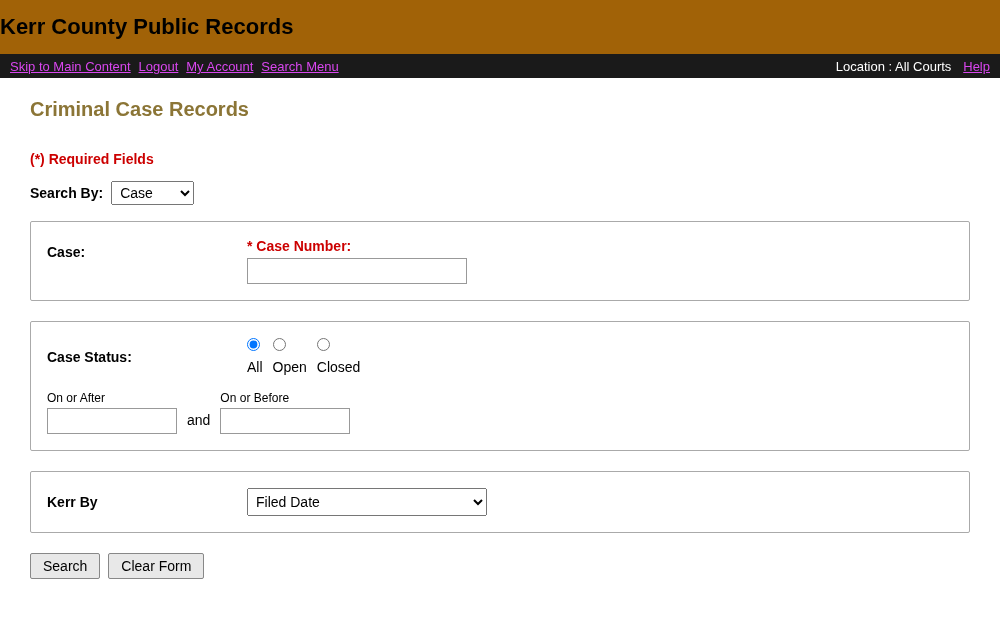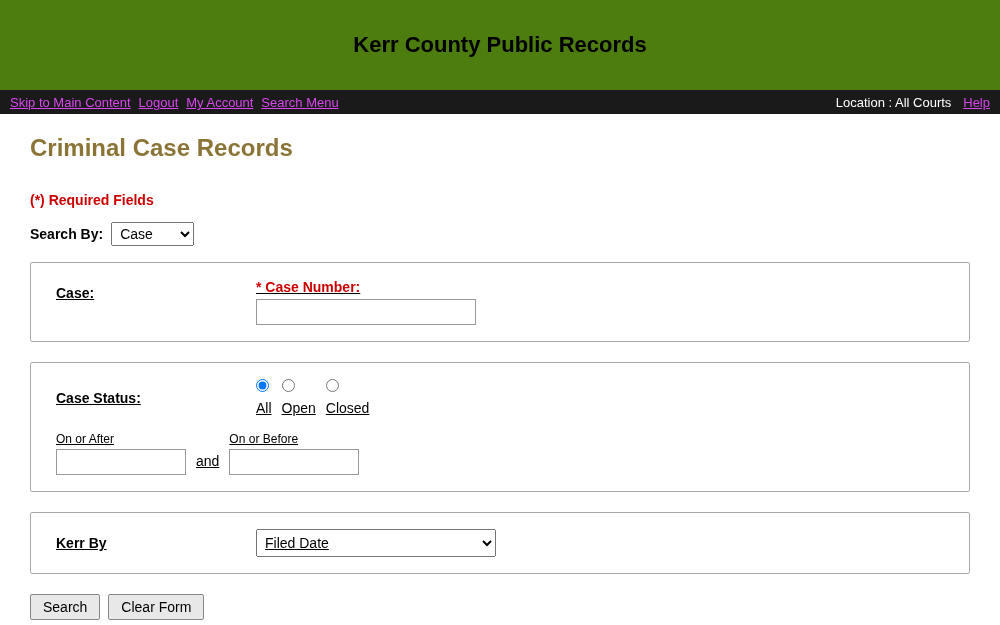--- a/index.html
+++ b/index.html
@@ -1,22 +1,21 @@
 <!DOCTYPE html>
 <html><head>
   <meta charset="utf-8">
   <style>
     * { box-sizing: border-box; margin: 0; padding: 0; }
     body { font-family: Arial, sans-serif; font-size: 14px; background: #fff; }
 
     
     #header {
-      background-color: #4d7c0f;
-      text-align: center;
-      padding: 32px 0;
+      background-color: #a16207;
+      padding: 14px 0;
     }
     #header h1 {
       color: #000;
       font-size: 22px;
       font-weight: bold;
     }
 
     
     #navbar {
       background-color: #1a1a1a;
@@ -33,21 +32,21 @@
     }
     #navbar .nav-right a { margin-right: 0; margin-left: 8px; }
 
     
     #main {
       padding: 20px 30px;
     }
 
     #page-title {
       color: #8b7536;
-      font-size: 24px;
+      font-size: 20px;
       font-weight: bold;
       margin-bottom: 30px;
     }
 
     #required-fields-label {
       color: #c00;
       font-weight: bold;
       margin-bottom: 14px;
       font-size: 14px;
     }
@@ -63,23 +62,22 @@
     }
     .search-by-row select {
       padding: 2px 4px;
       font-size: 14px;
     }
 
     
     .form-section {
       border: 1px solid #aaa;
       border-radius: 2px;
-      padding: 16px 25px;
+      padding: 16px 16px;
       margin-bottom: 20px;
-      text-decoration: underline;
     }
 
     
     .case-row {
       display: flex;
       align-items: flex-start;
     }
     .case-row .case-label {
       font-weight: bold;
       width: 200px;

